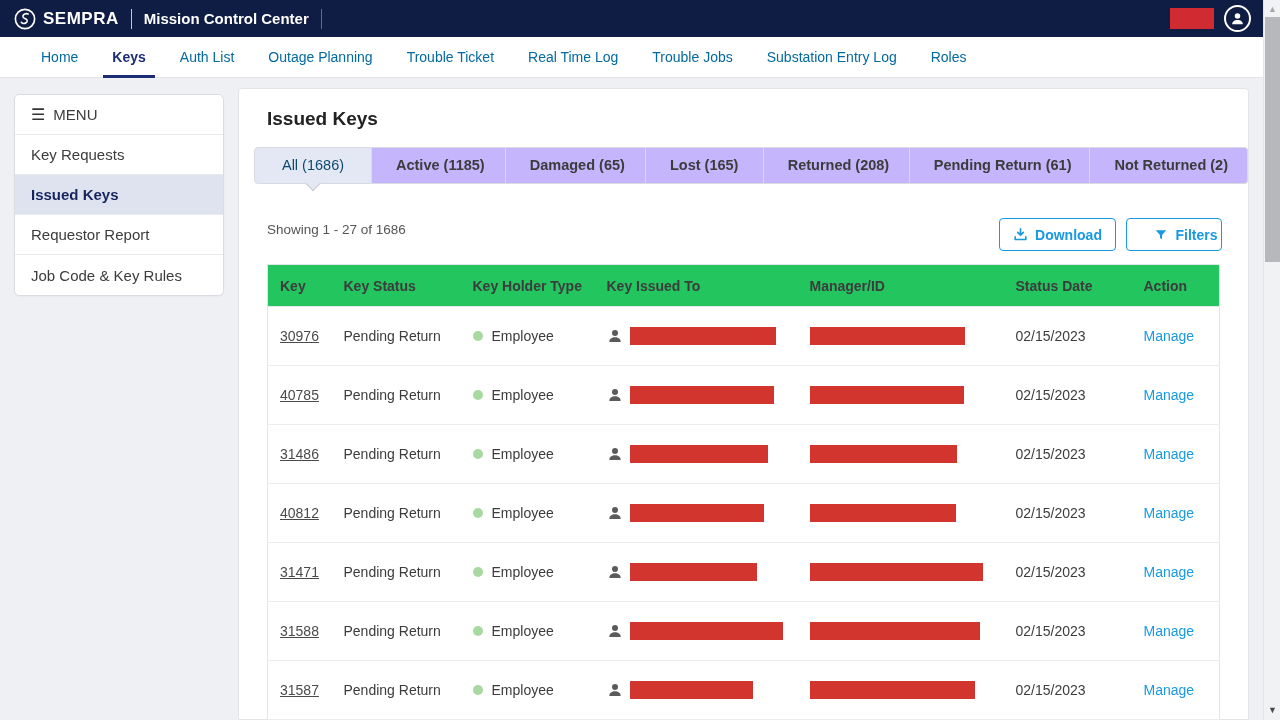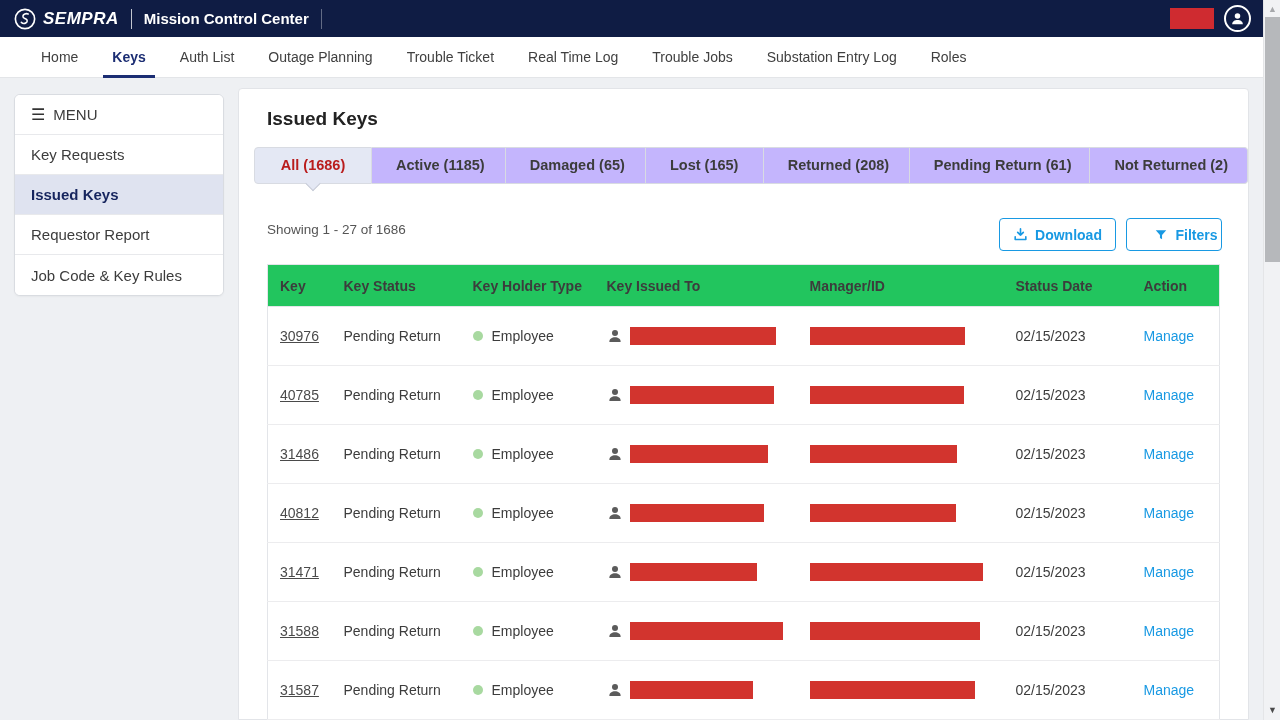--- a/index.html
+++ b/index.html
@@ -1,53 +1,53 @@
 <!DOCTYPE html>
 <html><head>
 <meta charset="utf-8">
 <style>
   * { margin:0; padding:0; box-sizing:border-box; }
   html,body { width:1280px; height:720px; overflow:hidden; }
   body { font-family:"Liberation Sans", sans-serif; background:#eef0f3; position:relative; color:#333; }
 
   
   .app-header { position:absolute; left:0; top:0; width:1263px; height:37px; background:#0f1c44; display:flex; align-items:center; padding:0 12px 0 14px; }
-  .logo-wrap { display:flex; align-items:center; gap:7px;font-style:italic; }
+  .logo-wrap { display:flex; align-items:center; gap:7px; }
   .logo-circle { width:22px; height:22px; flex:0 0 auto; }
   .brand { color:#fff; font-weight:bold; font-size:17px; letter-spacing:.5px; }
   .hdr-divider { width:1px; height:20px; background:rgba(255,255,255,.75); margin:0 12px; }
   .hdr-divider.dim { background:rgba(255,255,255,.35); }
   .app-title { color:#fff; font-weight:bold; font-size:15px; }
   .hdr-spacer { flex:1; }
   .redact-user { width:44px; height:21px; background:#cf2b30; margin-right:10px; }
   .avatar-btn { width:27px; height:27px; border:2px solid #fff; border-radius:50%; display:flex; align-items:center; justify-content:center; background:transparent; cursor:pointer; }
 
   
   .main-nav { position:absolute; left:0; top:37px; width:1263px; height:41px; background:#fff; display:flex; align-items:center; padding-left:24px; border-bottom:1px solid #e3e5e8; }
-  .nav-item { position:relative; height:41px; line-height:41px; padding:0 17px; font-size:14px; color:#404040; cursor:pointer; white-space:nowrap; }
+  .nav-item { position:relative; height:41px; line-height:41px; padding:0 17px; font-size:14px; color:#0369a1; cursor:pointer; white-space:nowrap; }
   .nav-item.active { color:#1b2d73; font-weight:bold; }
   .nav-item.active::after { content:""; position:absolute; left:8px; right:8px; bottom:0; height:3px; background:#1b2d73; }
 
   
   .sidebar { position:absolute; left:14px; top:94px; width:210px; background:#fff; border:1px solid #d9dce1; border-radius:6px; overflow:hidden; box-shadow:0 1px 2px rgba(0,0,0,.04); }
   .side-item { height:40px; display:flex; align-items:center; padding-left:16px; font-size:15px; color:#3c3c3c; border-bottom:1px solid #e8e9ec; cursor:pointer; background:#fff; gap:8px; }
   .side-item:last-child { border-bottom:none; }
   .side-item.active { background:#dfe3f0; color:#16255e; font-weight:bold; }
   .menu-glyph { font-size:16px; color:#333; }
 
   
   .main-card { position:absolute; left:238px; top:88px; width:1011px; height:632px; background:#fff; border:1px solid #e2e4e8; border-radius:4px 4px 0 0; }
   .page-title { font-size:19px; font-weight:bold; color:#222; padding:19px 0 0 28px; }
 
   
   .tab-strip { display:flex; margin:17px 0 0 15px; }
   .tab { height:37px; line-height:35px; padding:0 24px; min-width:118px; text-align:center; font-size:14.5px; color:#3c3c3c; background:#c4b5fd; border:1px solid #d8dbe2; border-left:none; cursor:pointer; white-space:nowrap; position:relative;font-weight:bold; }
   .tab:first-child { border-left:1px solid #d8dbe2; border-radius:4px 0 0 4px; }
   .tab:last-child { border-radius:0 4px 4px 0; }
-  .tab.active { background:#e4e8f4; color:#b91c1c; font-weight:bold; }
+  .tab.active { background:#e4e8f4; color:#0c4a6e; font-weight:normal; }
   .tab.active::after { content:""; position:absolute; left:50%; bottom:-6px; width:10px; height:10px; background:#e4e8f4; border-right:1px solid #c7cbd6; border-bottom:1px solid #c7cbd6; transform:translateX(-50%) rotate(45deg); }
 
   
   .controls { position:relative; height:80px; }
   .showing-text { position:absolute; left:28px; top:38px; font-size:13.5px; color:#555; }
   .highlight-box { position:absolute; left:346px; top:27px; width:412px; height:48px; border:5px solid #f2b127; display:flex; align-items:center; justify-content:space-between; padding:0 2px; background:#fff; }
   .search-field { position:relative; width:196px; height:34px; }
   .search-field.second { width:184px; }
   .search-field input { width:100%; height:100%; border:1px solid #c9ccd1; border-radius:4px; padding:0 30px 0 11px; font-size:14px; color:#333; font-family:"Liberation Sans",sans-serif; outline:none; }
   .search-field input::placeholder { color:#9aa0a6; }

